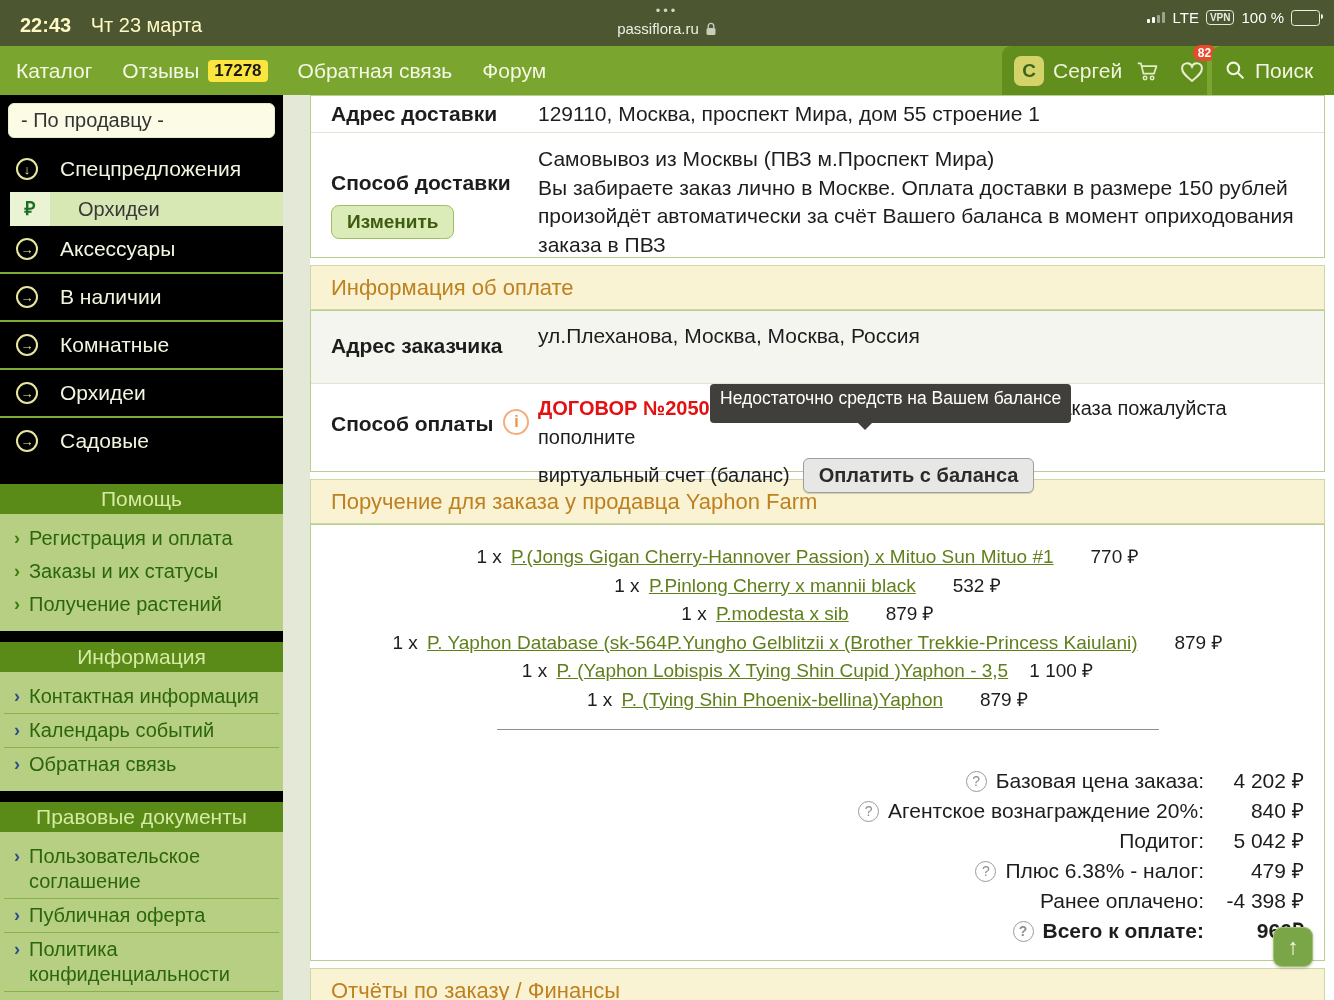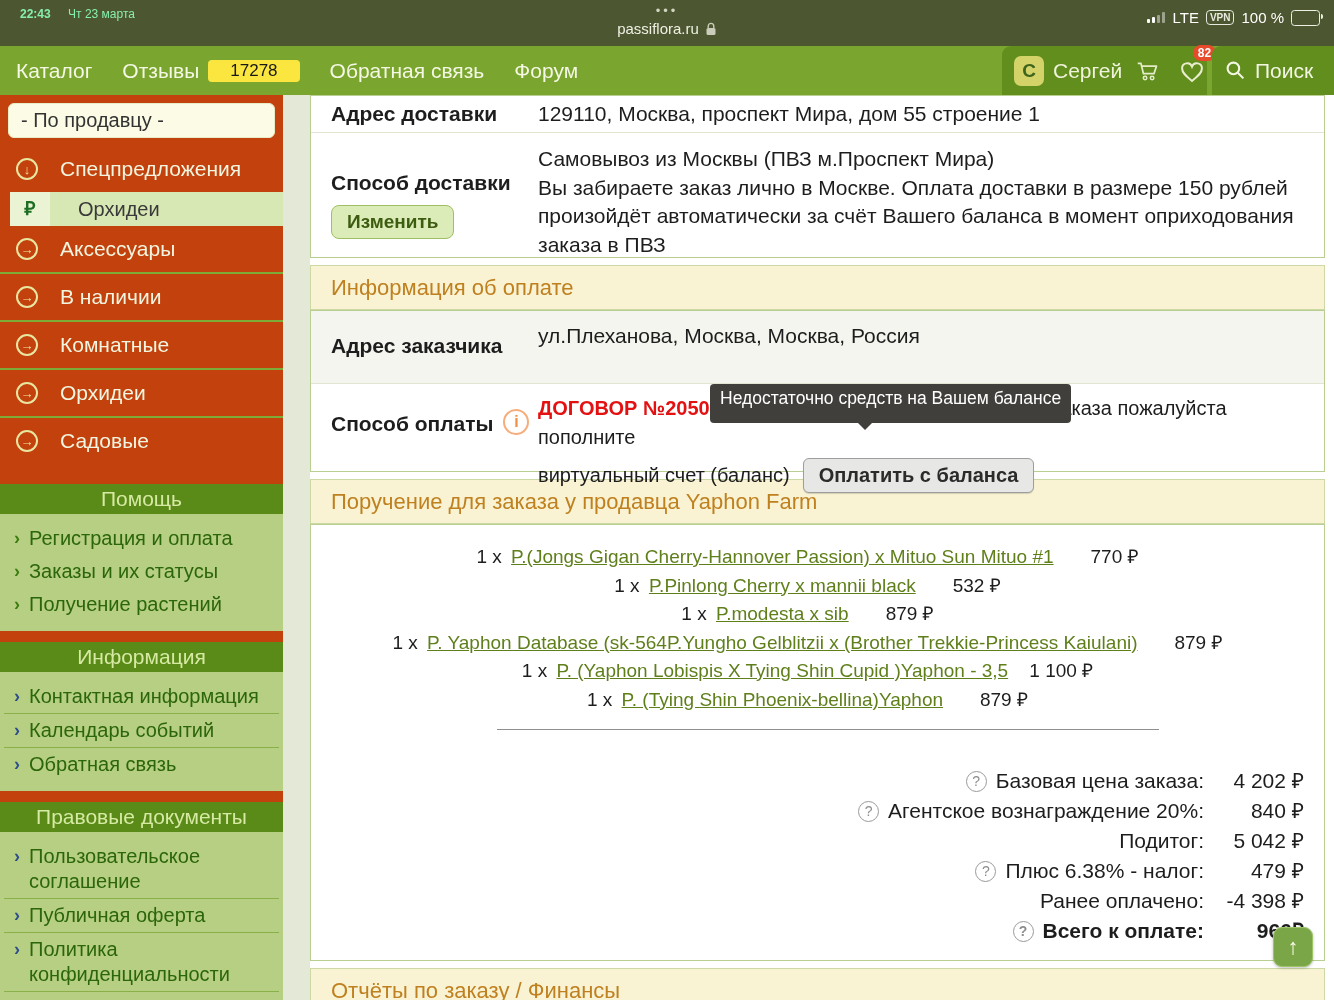--- a/index.html
+++ b/index.html
@@ -1,54 +1,54 @@
 <!DOCTYPE html>
 <html><head>
 <meta charset="utf-8">
 <style>
   html,body{margin:0;padding:0}
   body{width:1334px;height:1000px;position:relative;overflow:hidden;
        font-family:"Liberation Sans",sans-serif;background:#fff;color:#222}
 
   
   .statusbar{position:absolute;top:0;left:0;width:1334px;height:46px;background:#4c5631}
-  .sb-left{position:absolute;left:20px;top:7px;color:#86efac;font-size:12px}
+  .sb-left{position:absolute;left:20px;top:14px;color:#fef9c3;font-size:20px}
   .sb-time{font-weight:bold;margin-right:14px}
   .sb-center{position:absolute;left:0;right:0;top:5px;text-align:center}
   .dots{color:#d0d4c0;font-size:13px;letter-spacing:3px;line-height:12px}
   .url-row{margin-top:3px;color:#eef0e3;font-size:15px;display:flex;justify-content:center;align-items:center;gap:6px}
   .sb-right{position:absolute;right:12px;top:9px;display:flex;align-items:center;gap:7px;color:#fff}
   .bars{display:flex;align-items:flex-end;gap:2px;height:11px}
   .bar{width:3px;background:#fff;border-radius:1px}
   .bar.dim{opacity:.45}
   .lte,.pct{font-size:15px}
   .vpn{border:1.5px solid #e8eadf;border-radius:4px;font-size:10px;line-height:13px;padding:0 3px;color:#e8eadf;font-weight:bold}
   .batt{width:25px;height:12px;border:1.5px solid #eef0e2;border-radius:3.5px;padding:1px;position:relative;margin-right:2px}
   .batt-fill{width:18px;height:8px;background:#fff;border-radius:1.5px}
   .batt-nub{position:absolute;right:-4px;top:3.5px;width:2px;height:5px;background:#eef0e2;border-radius:0 2px 2px 0}
 
   
   .navbar{position:absolute;top:46px;left:0;width:1334px;height:49px;background:#7aa52e}
   .nav-left{position:absolute;left:16px;top:0;height:49px;display:flex;align-items:center;gap:30px}
   .nav-item{display:flex;align-items:center;gap:9px;color:#f4f8e4;font-size:21px;cursor:default}
-  .nav-badge{background:#fbe63f;color:#191919;font-size:17px;font-weight:normal;padding:1px 22px;border-radius:4px}
+  .nav-badge{background:#fbe63f;color:#191919;font-size:17px;font-weight:bold;padding:1px 6px;border-radius:4px}
   .user-panel{position:absolute;left:1002px;top:0;width:205px;height:49px;background:#628e1d;
               border-radius:9px 9px 0 0;display:flex;align-items:center;color:#eef3da;font-size:21px}
   .avatar{width:30px;height:30px;border-radius:7px;background:#d4d36a;color:#3c641b;font-weight:bold;
           text-align:center;line-height:30px;font-size:19px;margin:0 9px 0 12px}
   .cart-wrap{margin-left:13px;display:flex}
   .heart-wrap{position:relative;margin-left:17px;display:flex}
   .heart-badge{position:absolute;top:-13px;right:-10px;background:#e84a2c;color:#fff;font-size:12px;
                font-weight:bold;border-radius:8px;padding:1px 5px;line-height:14px}
   .search-panel{position:absolute;left:1212px;top:0;width:122px;height:49px;background:#628e1d;
                 border-radius:9px 0 0 0;display:flex;align-items:center;gap:9px;color:#f2f6e2;
                 font-size:21px;padding-left:13px;box-sizing:border-box}
 
   
-  .sidebar{position:absolute;top:95px;left:0;width:283px;height:791px;background:#c2410c;box-sizing:border-box}
+  .sidebar{position:absolute;top:95px;left:0;width:283px;height:791px;background:#000000;box-sizing:border-box}
   .gapstrip{position:absolute;left:283px;top:95px;width:27px;height:905px;background:#e3e9d6}
   .seller{margin:8px;height:33px;background:#fcfce6;border-radius:6px;border:1px solid #e6edc6;
           color:#333;font-size:20px;line-height:33px;padding-left:12px}
   .mrow{height:46px;display:flex;align-items:center}
   .mrow + .mrow{border-top:2px solid #7cab38}
   .circ{width:22px;height:22px;border:2px solid #e9e6a2;border-radius:50%;color:#e9e6a2;font-size:13px;
         line-height:19px;text-align:center;margin-left:16px;box-sizing:border-box}
   .mrow .lab{color:#f2f6e0;font-size:21px;margin-left:22px}
   .mrow.sel{height:34px;background:#d8e8b4;margin-left:10px;border-top:none;padding:0}
   .mrow.sel + .mrow{border-top:none}

